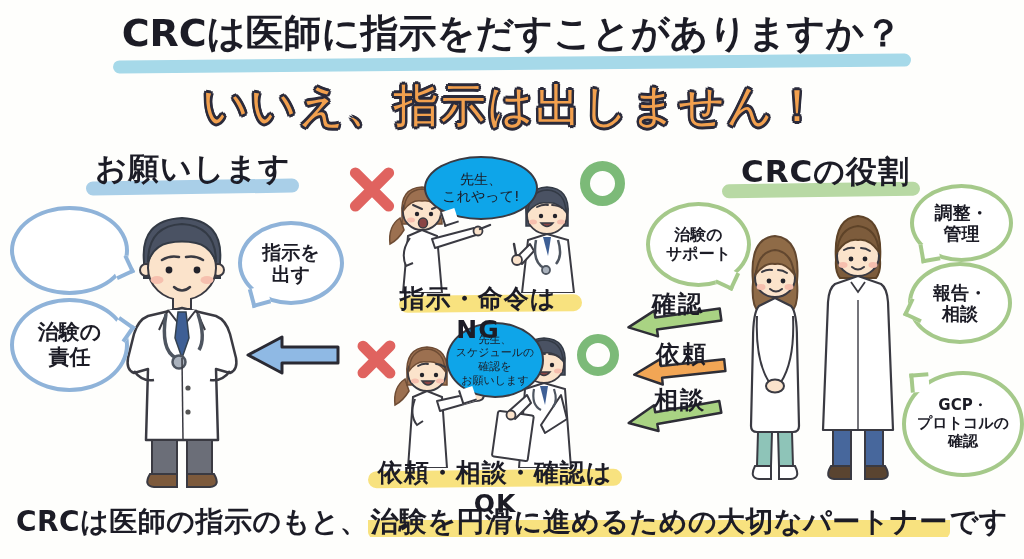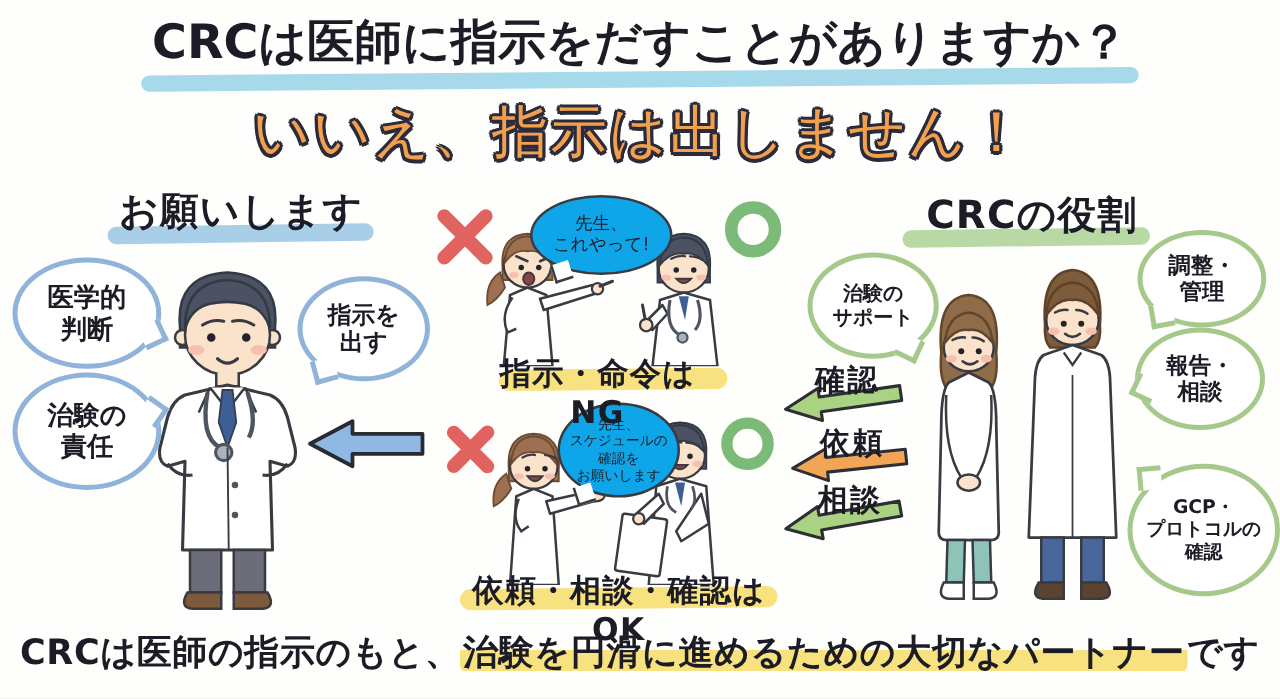--- a/index.html
+++ b/index.html
@@ -70,22 +70,20 @@
 <div class="canvas">
 
   <div class="abs title-underline"></div>
   <div class="abs title center">CRCは医師に指示をだすことがありますか？</div>
   <div class="abs answer center">いいえ、指示は出しません！</div>
 
   <div class="abs hl-bar" style="left:86px;top:180px;width:213px;background:var(--doctor-header-highlight);"></div>
   <div class="abs sec-header center" style="left:88px;top:148px;width:210px;">お願いします</div>
 
   <div class="abs bubble blue pre" style="left:10px;top:206px;width:111px;height:81px;font-size:21px;">
-    <span class="pre">医学的
-判断</span>
     <span class="tail" style="right:-7px;bottom:14px;transform:rotate(-25deg);"></span>
   </div>
   <div class="abs bubble blue pre" style="left:238px;top:221px;width:98px;height:76px;font-size:19px;align-items:center;">
     <span class="pre">指示を
 出す</span>
     <span class="tail" style="left:8px;bottom:-5px;transform:rotate(75deg);"></span>
   </div>
   <div class="abs bubble blue pre" style="left:10px;top:298px;width:111px;height:86px;font-size:21px;">
     <span class="pre">治験の
 責任</span>

